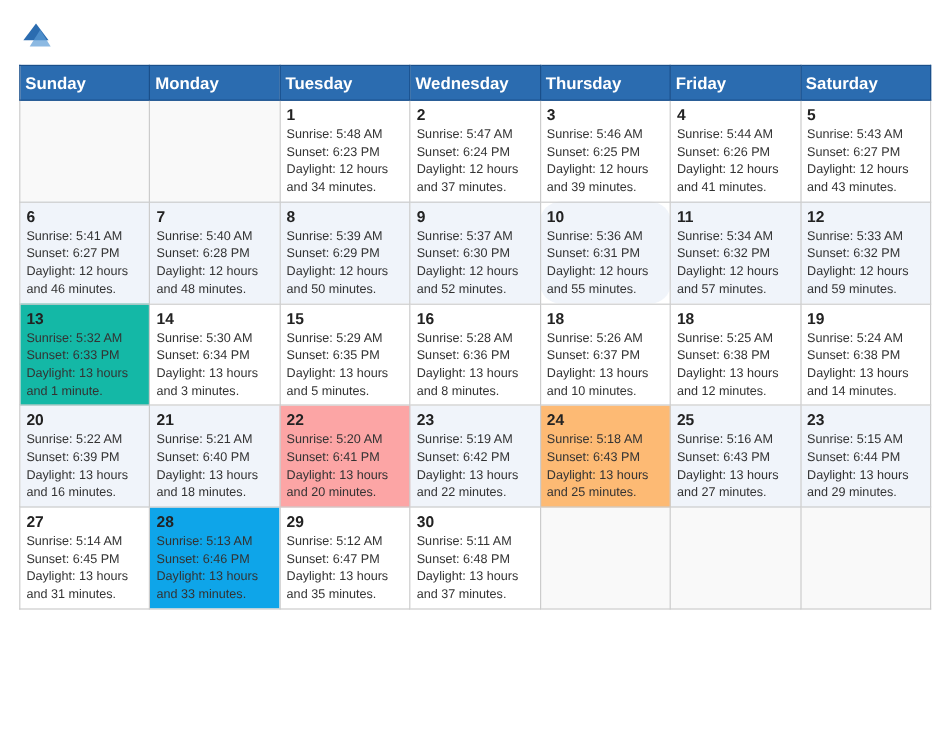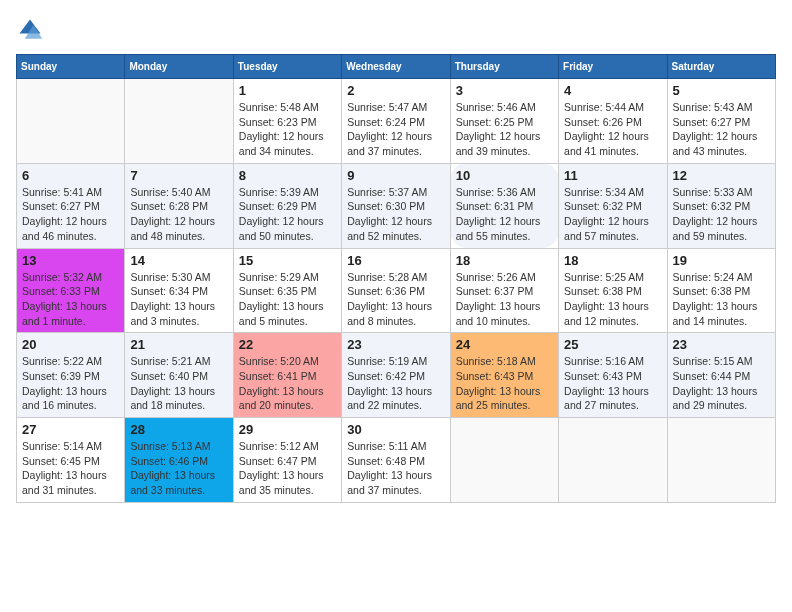--- a/index.html
+++ b/index.html
@@ -53,21 +53,21 @@
       color: #444;
     }
     table {
       width: 100%;
       border-collapse: collapse;
       table-layout: fixed;
     }
     th {
       background: #2b6cb0;
       color: #fff;
-      font-size: 10px;
+      font-size: 14px;
       font-weight: bold;
       padding: 6px 4px;
       text-align: left;
       border: 1px solid #1a4f8a;
     }
     td {
       border: 1px solid #ccc;
       vertical-align: top;
       padding: 4px 5px;
       font-size: 10.5px;
@@ -178,21 +178,21 @@
         <td style="background: rgb(240, 244, 250);">
           <span class="day-num">11</span>
           <div class="day-info">Sunrise: 5:34 AM<br>Sunset: 6:32 PM<br>Daylight: 12 hours and 57 minutes.</div>
         </td>
         <td style="background: rgb(240, 244, 250);">
           <span class="day-num">12</span>
           <div class="day-info">Sunrise: 5:33 AM<br>Sunset: 6:32 PM<br>Daylight: 12 hours and 59 minutes.</div>
         </td>
       </tr>
       <tr>
-        <td style="background: #d946ef; margin-top: 40px;">
+        <td style="background: #14b8a6; margin-top: 40px;">
           <span class="day-num">13</span>
           <div class="day-info">Sunrise: 5:32 AM<br>Sunset: 6:33 PM<br>Daylight: 13 hours and 1 minute.</div>
         </td>
         <td style="background: rgb(255, 255, 255);">
           <span class="day-num">14</span>
           <div class="day-info">Sunrise: 5:30 AM<br>Sunset: 6:34 PM<br>Daylight: 13 hours and 3 minutes.</div>
         </td>
         <td style="background: rgb(255, 255, 255);">
           <span class="day-num">15</span>
           <div class="day-info">Sunrise: 5:29 AM<br>Sunset: 6:35 PM<br>Daylight: 13 hours and 5 minutes.</div>

